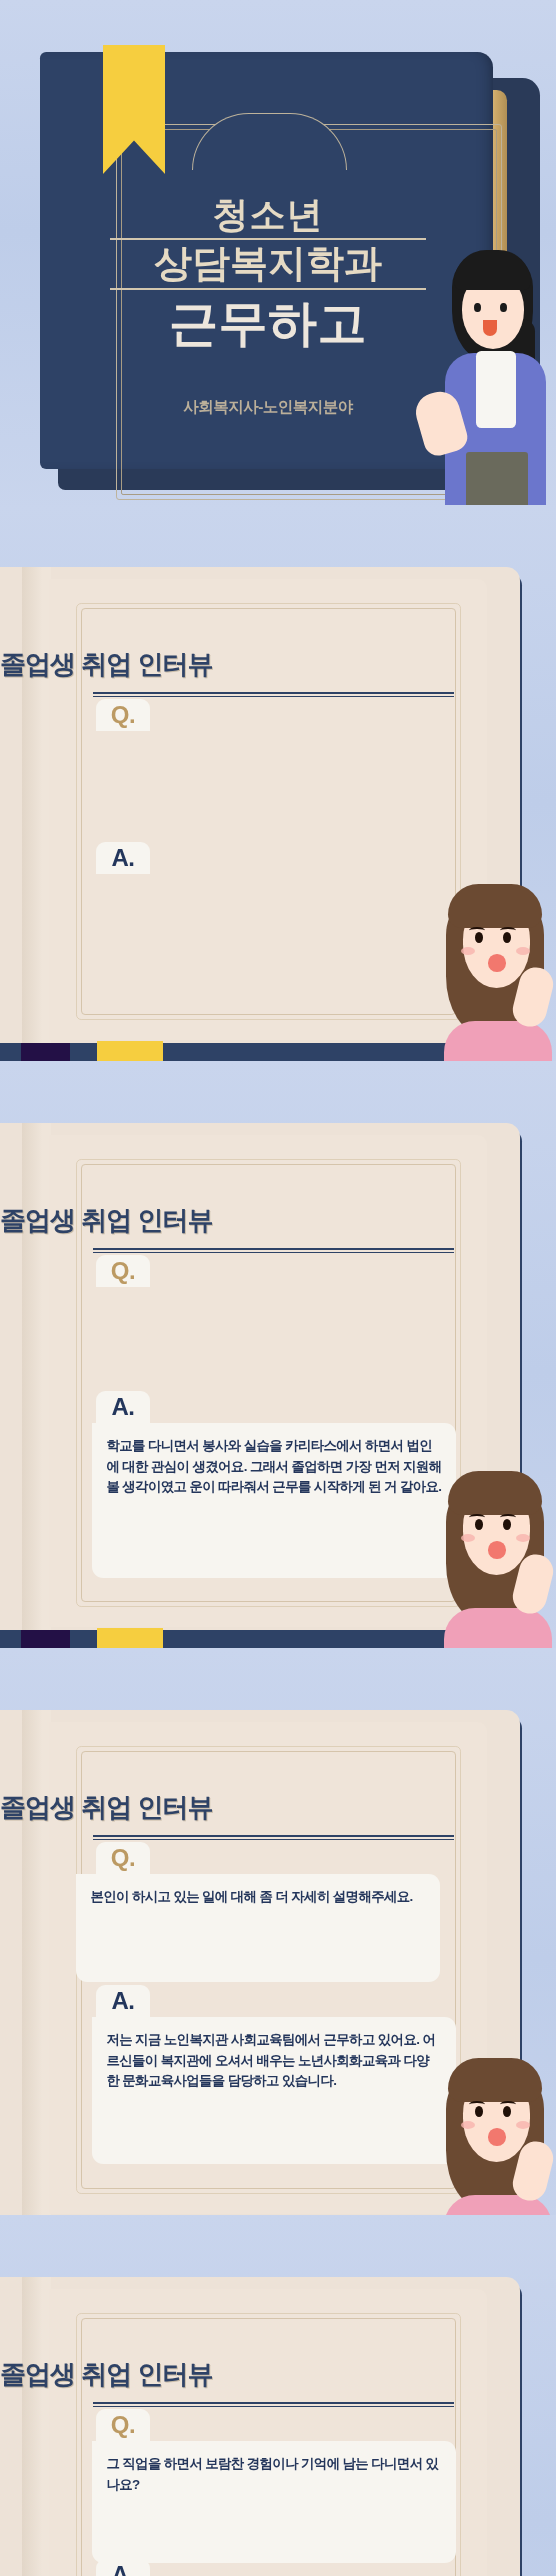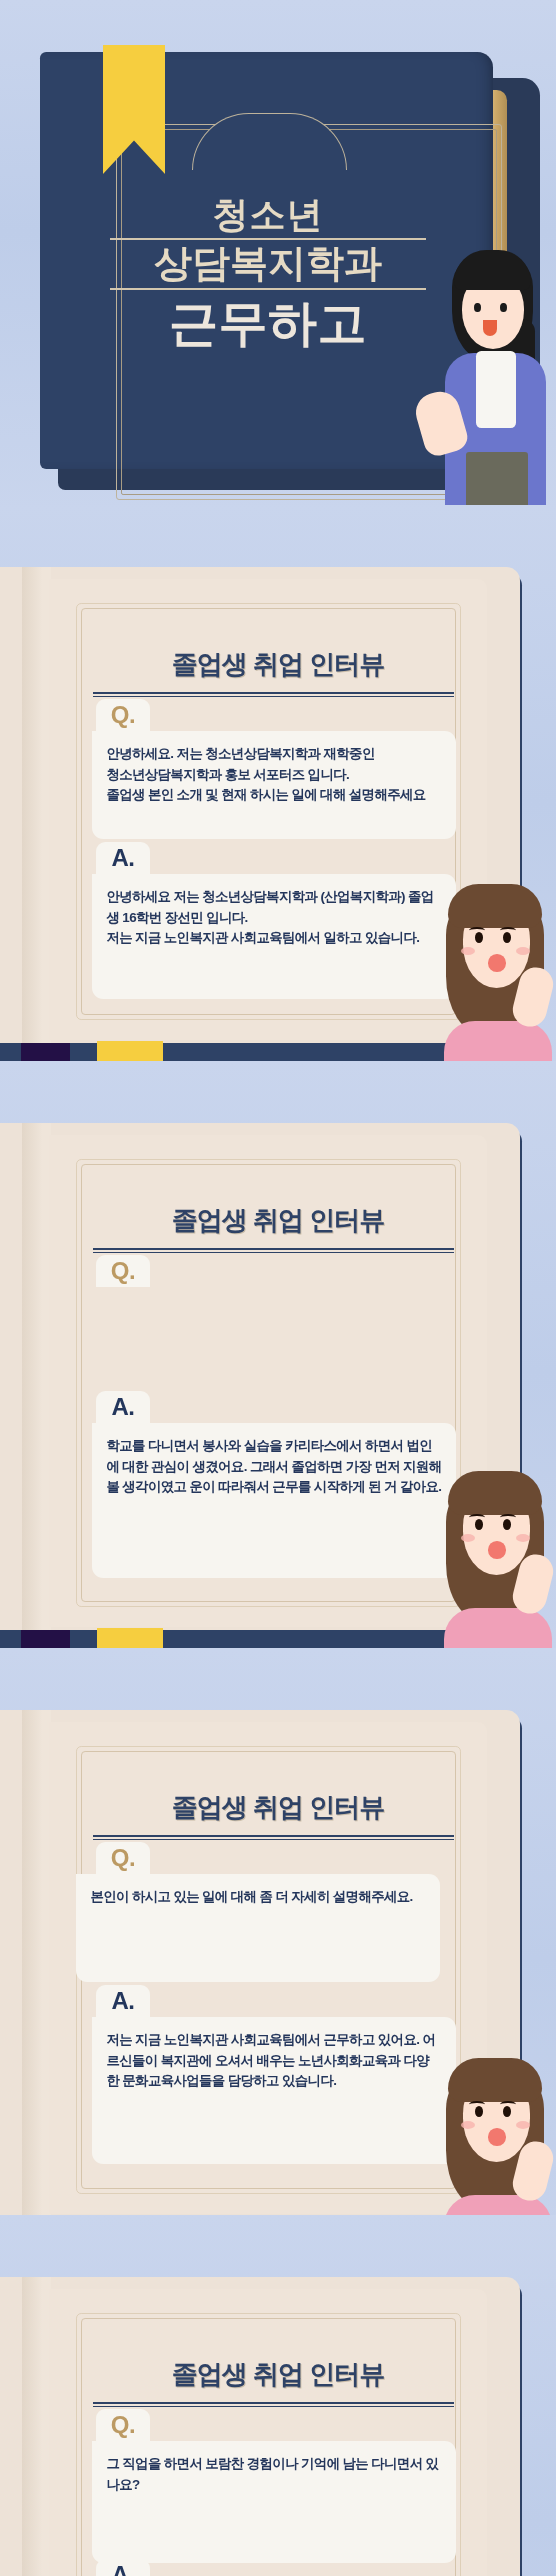--- a/index.html
+++ b/index.html
@@ -93,21 +93,21 @@
   .page{
     position:absolute; background:#EFE4D9;
   }
   .page-frame{
     position:absolute; border:1.5px solid #DECFB8; border-radius:5.2px;
   }
   .page-frame2{
     position:absolute; border:1px solid #D5C4AB; border-radius:4.1px;
   }
   .card-heading{
-    position:absolute; text-align:center; width:100%;
+    position:absolute; text-align:left; width:100%;
     color:#2E4266; font-size:26px; font-weight:bold; letter-spacing:-1px;
     text-shadow:1px 1px 0 #C9BCA8;
   }
   .rule-double{
     position:absolute; height:4.6px;
     border-top:2.1px solid #2E4266; border-bottom:1.5px solid #2E4266;
   }
 
   .qa-tab{
     position:absolute; width:54px; height:32px; background:#F7F5F0;
@@ -139,20 +139,21 @@
 
   <div class="bookmark bm-head"></div>
 
   <div class="cover-title">
     <div class="ct-line1">청소년</div>
     <div class="ct-rule"></div>
     <div class="ct-line2">상담복지학과</div>
     <div class="ct-rule"></div>
     <div class="ct-line3">근무하고</div>
   </div>
+  <div class="ct-sub">사회복지사-노인복지분야</div>
 
   <div class="char" style="left:422px;top:242px;width:134px;height:270px;">
     <div style="position:absolute;left:30px;top:9.3px;width:81px;height:111px;background:#1B1B1B;border-radius:36px 36px 46% 46%;"></div>
     <div style="position:absolute;left:88px;top:77px;width:25px;height:98px;background:#1B1B1B;border-radius:12.4px;"></div>
     <div style="position:absolute;left:40px;top:30px;width:62px;height:77px;background:#FDE2D2;border-radius:48% 48% 50% 50%;"></div>
     <div style="position:absolute;left:32px;top:8.2px;width:77px;height:40px;background:#1B1B1B;border-radius:40px 40px 9.3px 9.3px;"></div>
     <div style="position:absolute;left:52px;top:61px;width:6.7px;height:9.3px;background:#1B1B1B;border-radius:50%;"></div>
     <div style="position:absolute;left:78px;top:61px;width:6.7px;height:9.3px;background:#1B1B1B;border-radius:50%;"></div>
     <div style="position:absolute;left:61px;top:78px;width:14.4px;height:15.5px;background:#E8613F;border-radius:0 0 8.2px 8.2px;"></div>
     <div style="position:absolute;left:23px;top:111px;width:101px;height:160px;background:#6B76CC;border-radius:29px 29px 0 0;"></div>
@@ -175,27 +176,22 @@
   <div class="bookmark" style="left:97px;top:474px;width:66px;height:114px;"></div>
 
   <div class="page" style="left:49px;top:12.4px;width:438px;height:461px;border-radius:2.1px 9.3px 9.3px 2.1px;"></div>
   <div class="page-frame" style="left:76px;top:36px;width:385px;height:417px;"></div>
   <div class="page-frame2" style="left:81px;top:41px;width:375px;height:407px;"></div>
 
   <div class="card-heading" style="top:80px;">졸업생 취업 인터뷰</div>
   <div class="rule-double" style="left:93px;top:125px;width:361px;"></div>
 
   <div class="qa-tab q" style="left:96px;top:132px;">Q.</div>
-  <div class="bubble tl0" style="left:92px;top:164px;width:364px;min-height:108px;">안녕하세요. 저는 청소년상담복지학과 재학중인
-청소년상담복지학과 홍보 서포터즈 입니다.
-졸업생 본인 소개 및 현재 하시는 일에 대해 설명해주세요</div>
 
   <div class="qa-tab a" style="left:96px;top:275px;">A.</div>
-  <div class="bubble tl0" style="left:92px;top:307px;width:364px;min-height:125px;">안녕하세요 저는 청소년상담복지학과 (산업복지학과) 졸업생 16학번 장선민 입니다.
-저는 지금 노인복지관 사회교육팀에서 일하고 있습니다.</div>
 
   <div class="char" style="left:425px;top:304px;width:132px;height:206px;">
     <div style="position:absolute;left:20.6px;top:15.5px;width:98px;height:149px;background:#6B4A32;border-radius:48px 48px 40% 40%;"></div>
     <div style="position:absolute;left:38px;top:30px;width:67px;height:87px;background:#FDE2D2;border-radius:46% 46% 52% 52%;"></div>
     <div style="position:absolute;left:23px;top:13.4px;width:94px;height:44px;background:#6B4A32;border-radius:47px 47px 20.6px 20.6px;"></div>
     <div style="position:absolute;left:50px;top:61px;width:8.2px;height:11.3px;background:#201008;border-radius:50%;"></div>
     <div style="position:absolute;left:78px;top:61px;width:8.2px;height:11.3px;background:#201008;border-radius:50%;"></div>
     <div style="position:absolute;left:44px;top:56px;width:15.5px;height:7.2px;border-top:2.6px solid #201008;border-radius:50% 50% 0 0;"></div>
     <div style="position:absolute;left:75px;top:56px;width:15.5px;height:7.2px;border-top:2.6px solid #201008;border-radius:50% 50% 0 0;"></div>
     <div style="position:absolute;left:36px;top:76px;width:14.4px;height:8.2px;background:#F8B4AE;border-radius:50%;opacity:.8;"></div>

